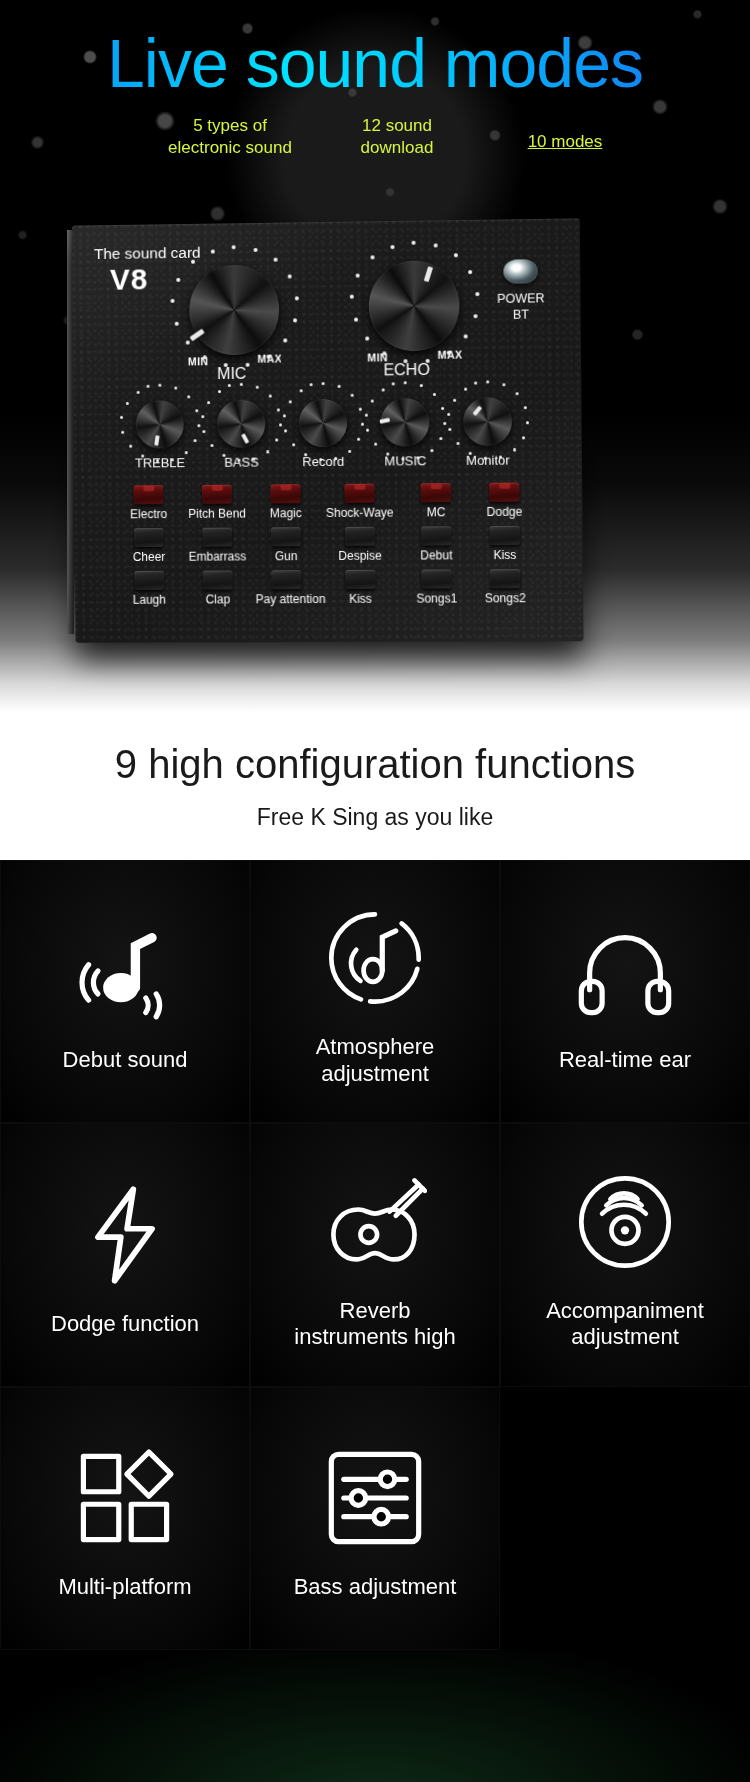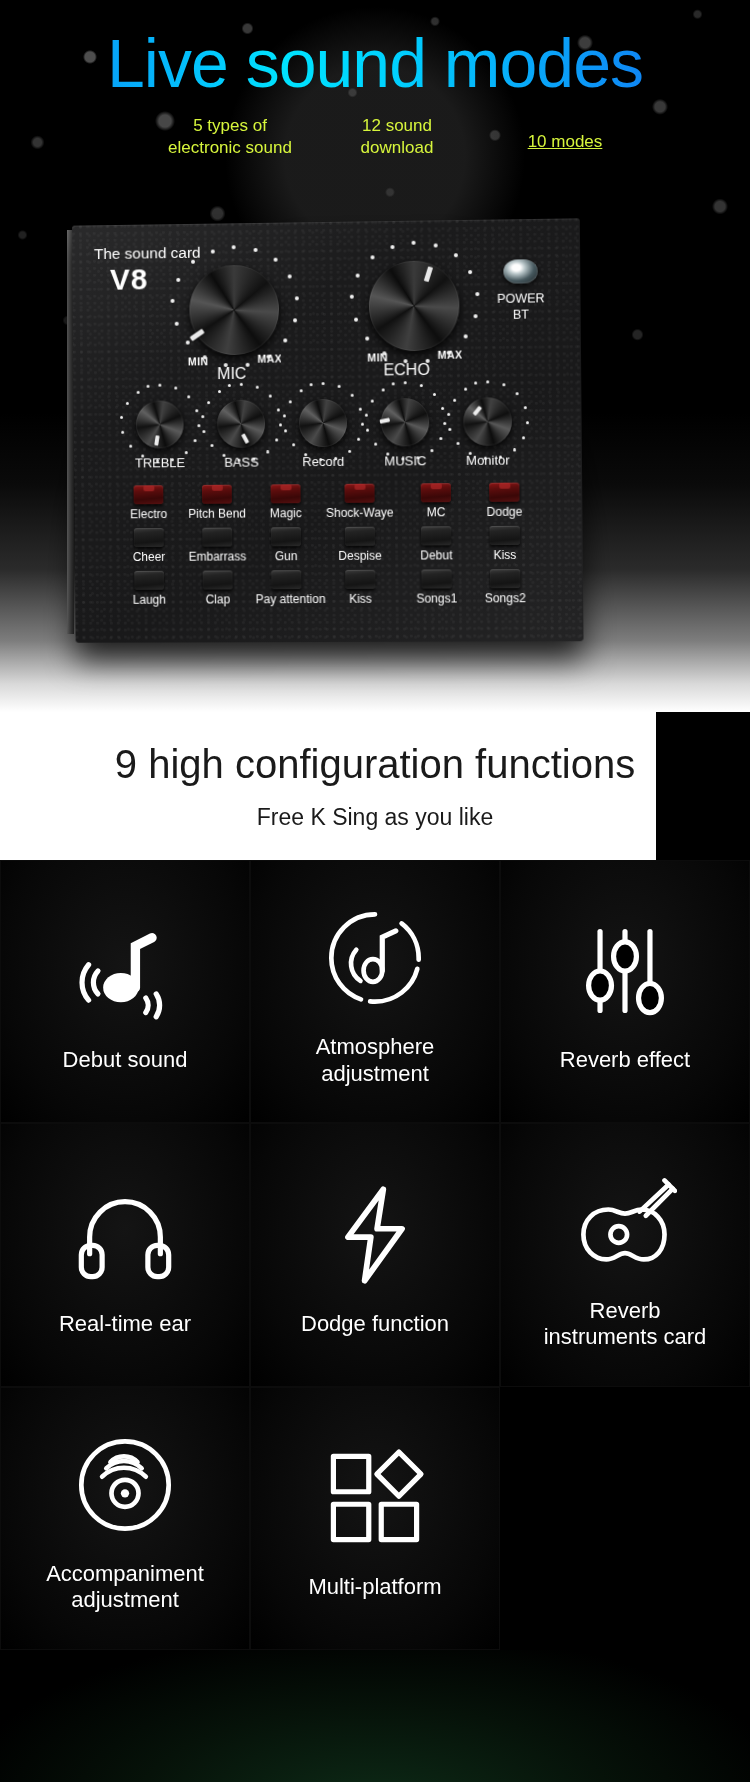--- a/index.html
+++ b/index.html
@@ -127,21 +127,21 @@
     content:""; display:block; margin:6px auto 0; width:11px; height:6px;
     background:#b32a2a; border-radius:2px; opacity:.65;
   }
   .btn-chip.dark {
     background:linear-gradient(175deg,#3d3d3d 0%,#232323 26%,#141414 72%,#2a2a2a 100%);
   }
   .btn-label { color:#fff; font-size:12px; margin-top:3px; white-space:nowrap; }
 
   
   .white-sec {
-    position:absolute; top:712px; left:0; width:656px; height:148px;
+    position:absolute; top:712px; left:0; width:750px; height:148px;
     background:#fff;
   }
   .big-head {
     position:absolute; top:30px; left:0; width:750px; text-align:center;
     font-size:40px; color:#1a1a1a; font-weight:400;
   }
   .sub-head {
     position:absolute; top:92px; left:0; width:750px; text-align:center;
     font-size:23px; color:#1a1a1a;
   }
@@ -486,33 +486,20 @@
           <ellipse cx="48" cy="62" rx="9" ry="11"></ellipse>
           <path d="M57 62 V30 L70 24" stroke-width="5"></path>
         </svg>
       </div>
       <div class="cell-label">
         <span>Atmosphere</span><br>
         <span>adjustment</span>
       </div>
     </div>
 
-    <div class="cell">
-      <div class="cell-icon">
-        <svg viewBox="0 0 100 100" width="104" height="104" fill="none" stroke="#fff" stroke-width="5" stroke-linecap="round">
-          <line x1="26" y1="12" x2="26" y2="88"></line>
-          <line x1="50" y1="12" x2="50" y2="88"></line>
-          <line x1="74" y1="12" x2="74" y2="88"></line>
-          <ellipse cx="26" cy="64" rx="11" ry="14" fill="#000"></ellipse>
-          <ellipse cx="50" cy="36" rx="11" ry="14" fill="#000"></ellipse>
-          <ellipse cx="74" cy="76" rx="11" ry="14" fill="#000"></ellipse>
-        </svg>
-      </div>
-      <div class="cell-label">Reverb effect</div>
-    </div>
 
     <div class="cell">
       <div class="cell-icon">
         <svg viewBox="0 0 100 100" width="104" height="104" fill="none" stroke="#fff" stroke-width="5" stroke-linecap="round">
           <path d="M16 68 V52 a34 34 0 0 1 68 0 V68"></path>
           <rect x="8" y="60" width="20" height="30" rx="9"></rect>
           <rect x="72" y="60" width="20" height="30" rx="9"></rect>
         </svg>
       </div>
       <div class="cell-label">Real-time ear</div>
@@ -533,21 +520,21 @@
           <path d="M34 38 c-14 0 -24 10 -24 24 c0 14 10 24 22 24 c8 0 12 -6 18 -6 c6 0 10 6 18 6
                    c12 0 20 -10 20 -24 c0 -14 -10 -24 -22 -24 c-7 0 -10 4 -16 4 c-6 0 -9 -4 -16 -4 Z"></path>
           <circle cx="44" cy="62" r="8"></circle>
           <path d="M64 40 L92 14"></path>
           <path d="M70 44 L96 18"></path>
           <path d="M88 10 L98 20"></path>
         </svg>
       </div>
       <div class="cell-label">
         <span>Reverb</span><br>
-        <span>instruments card</span>
+        <span>instruments high</span>
       </div>
     </div>
 
     <div class="cell">
       <div class="cell-icon">
         <svg viewBox="0 0 100 100" width="104" height="104" fill="none" stroke="#fff" stroke-width="4.5" stroke-linecap="round">
           <circle cx="50" cy="50" r="42"></circle>
           <path d="M32 34 a24 24 0 0 1 34 0"></path>
           <path d="M28 42 a30 30 0 0 1 42 0"></path>
           <path d="M36 28 a18 18 0 0 1 26 0"></path>
@@ -566,18 +553,32 @@
         <svg viewBox="0 0 100 100" width="104" height="104" fill="none" stroke="#fff" stroke-width="5" stroke-linejoin="round">
           <rect x="10" y="10" width="34" height="34"></rect>
           <rect x="10" y="56" width="34" height="34"></rect>
           <rect x="56" y="56" width="34" height="34"></rect>
           <rect x="58" y="12" width="30" height="30" transform="rotate(45 73 27)"></rect>
         </svg>
       </div>
       <div class="cell-label">Multi-platform</div>
     </div>
 
+    <div class="cell">
+      <div class="cell-icon">
+        <svg viewBox="0 0 100 100" width="104" height="104" fill="none" stroke="#fff" stroke-width="5" stroke-linecap="round" stroke-linejoin="round">
+          <rect x="8" y="8" width="84" height="84" rx="7"></rect>
+          <line x1="20" y1="32" x2="80" y2="32"></line>
+          <line x1="20" y1="50" x2="80" y2="50"></line>
+          <line x1="20" y1="68" x2="80" y2="68"></line>
+          <circle cx="62" cy="32" r="7" fill="#000"></circle>
+          <circle cx="34" cy="50" r="7" fill="#000"></circle>
+          <circle cx="56" cy="68" r="7" fill="#000"></circle>
+        </svg>
+      </div>
+      <div class="cell-label">Bass adjustment</div>
+    </div>
 
   </div>
 
   <div class="footer"></div>
 
 </div>
 
 </body></html>

